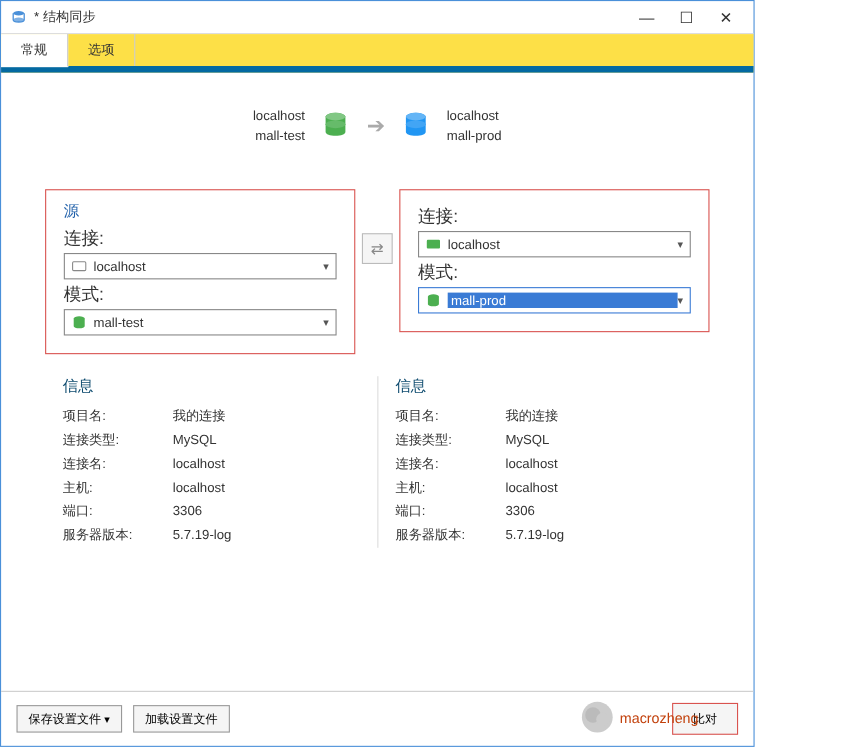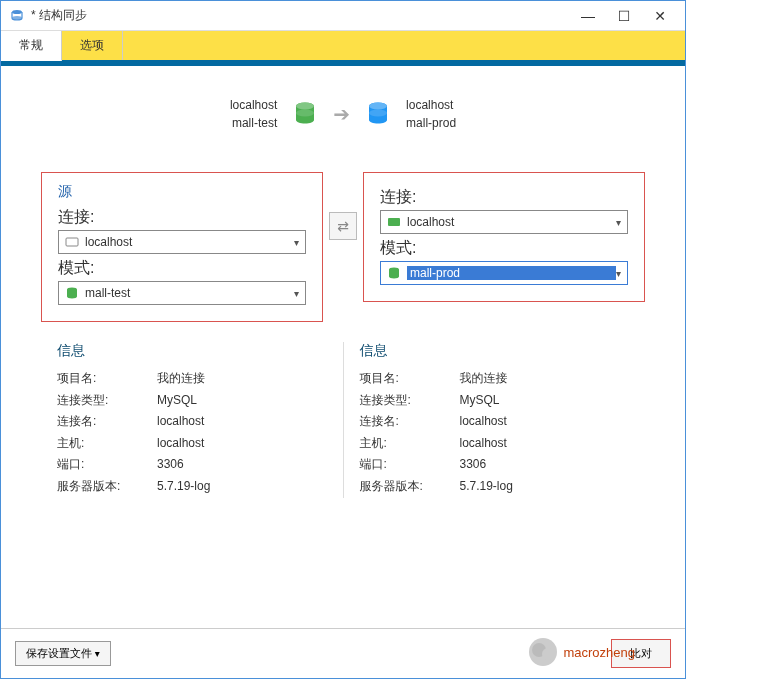--- a/index.html
+++ b/index.html
@@ -209,20 +209,21 @@
         <div class="info-line">
             <span class="info-key">服务器版本:</span>
             <span>5.7.19-log</span>
           </div>
       </div>
     </div>
   </div>
 
   <div class="footer">
     <button class="btn btn-dropdown">保存设置文件</button>
+    <button class="btn">加载设置文件</button>
     <div class="footer-spacer"></div>
     <button class="btn compare-btn">比对</button>
   </div>
 
   <div class="watermark">
     <span class="watermark-icon">
       <svg viewBox="0 0 28 28">
           <circle cx="10" cy="12" r="7" fill="#bbb"></circle>
           <circle cx="19" cy="16" r="6" fill="#ccc"></circle>
         </svg>

